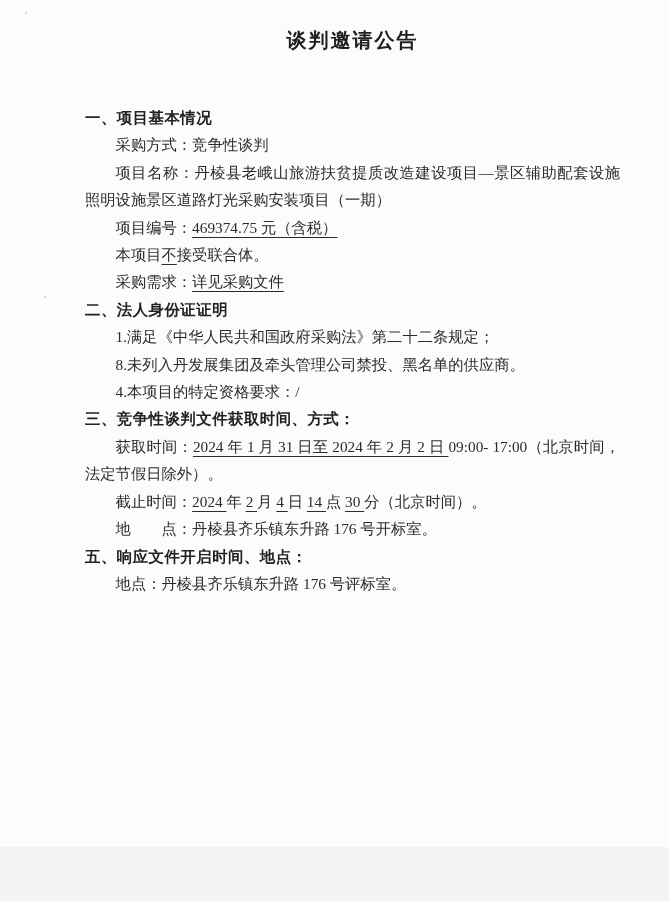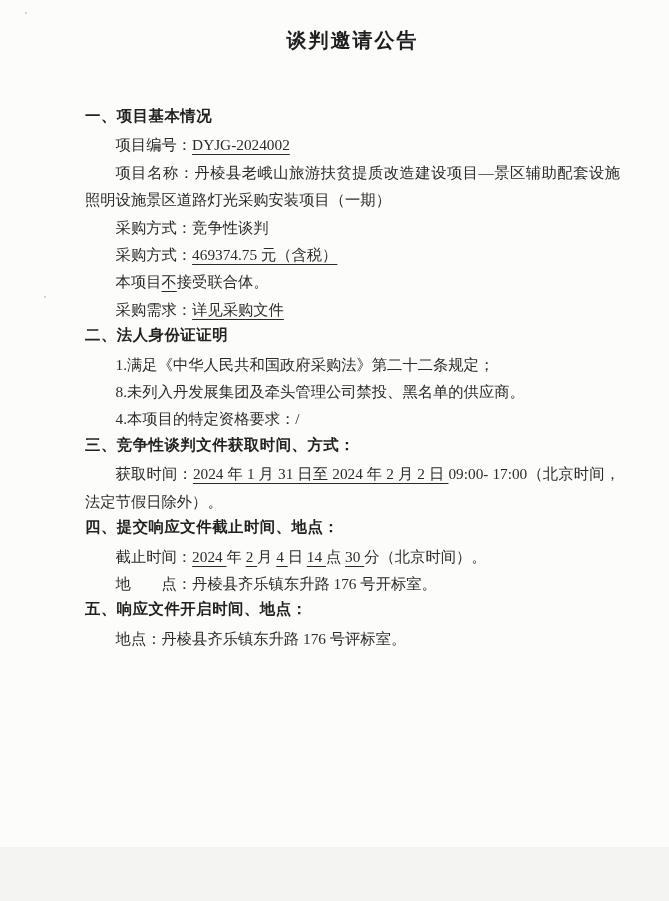--- a/index.html
+++ b/index.html
@@ -31,21 +31,21 @@
     font-family: "Liberation Serif", "DejaVu Serif", serif;
   }
   section { margin: 0; }
   h2.sec-heading {
     margin: 0;
     font-size: 15.4px;
     font-weight: bold;
     line-height: 27.4px;
     color: #222;
     letter-spacing: 0.5px;
-    font-family: Liberation Mono, monospace;
+    font-family: Liberation Serif, serif;
   }
   p.para {
     margin: 0;
     line-height: 27.4px;
     text-align: justify;
     text-indent: 2em;
   }
   .u {
     text-decoration: underline;
     text-underline-offset: 4px;
@@ -59,39 +59,37 @@
 </head>
 <body>
 
 <div class="page">
   <span class="speck s1"></span>
   <span class="speck s2"></span>
   <h1 class="doc-title">谈判邀请公告</h1>
   <div id="doc-body">
       <section>
         <h2 class="sec-heading">一、项目基本情况</h2>
-        <p class="para"><span>项目编号：</span><span class="u">DYJG-2024002</span></p>
+        <p class="para"><span>采购方式：竞争性谈判</span></p>
         <p class="para"><span>项目名称：丹棱县老峨山旅游扶贫提质改造建设项目—景区辅助配套设施照明设施景区道路灯光采购安装项目（一期）</span></p>
-        <p class="para"><span>采购方式：竞争性谈判</span></p>
-        <p class="para"><span>采购方式：</span><span class="u">469374.75 元（含税） </span></p>
+        <p class="para"><span>项目编号：</span><span class="u">469374.75 元（含税） </span></p>
         <p class="para"><span>本项目</span><span class="u">不</span><span>接受联合体。</span></p>
         <p class="para"><span>采购需求：</span><span class="u">详见采购文件</span></p>
       </section>
       <section>
         <h2 class="sec-heading">二、法人身份证证明</h2>
         <p class="para"><span>1.满足《中华人民共和国政府采购法》第二十二条规定；</span></p>
         <p class="para"><span>8.未列入丹发展集团及牵头管理公司禁投、黑名单的供应商。</span></p>
         <p class="para"><span>4.本项目的特定资格要求：/</span></p>
       </section>
       <section>
         <h2 class="sec-heading">三、竞争性谈判文件获取时间、方式：</h2>
         <p class="para"><span>获取时间：</span><span class="u">2024 年 1 月 31 日至 2024 年 2 月 2 日 </span><span>09:00- 17:00（北京时间，法定节假日除外）。</span></p>
       </section>
       <section>
-        <h2 class="sec-heading">四、提交响应文件截止时间、地点：</h2>
         <p class="para"><span>截止时间：</span><span class="u">2024 </span><span>年 </span><span class="u">2 </span><span>月 </span><span class="u">4 </span><span>日 </span><span class="u">14 </span><span>点 </span><span class="u">30 </span><span>分（北京时间）。</span></p>
         <p class="para"><span>地　　点：丹棱县齐乐镇东升路 176 号开标室。</span></p>
       </section>
       <section>
         <h2 class="sec-heading">五、响应文件开启时间、地点：</h2>
         <p class="para"><span>地点：丹棱县齐乐镇东升路 176 号评标室。</span></p>
       </section>
     </div>
 </div>
 

